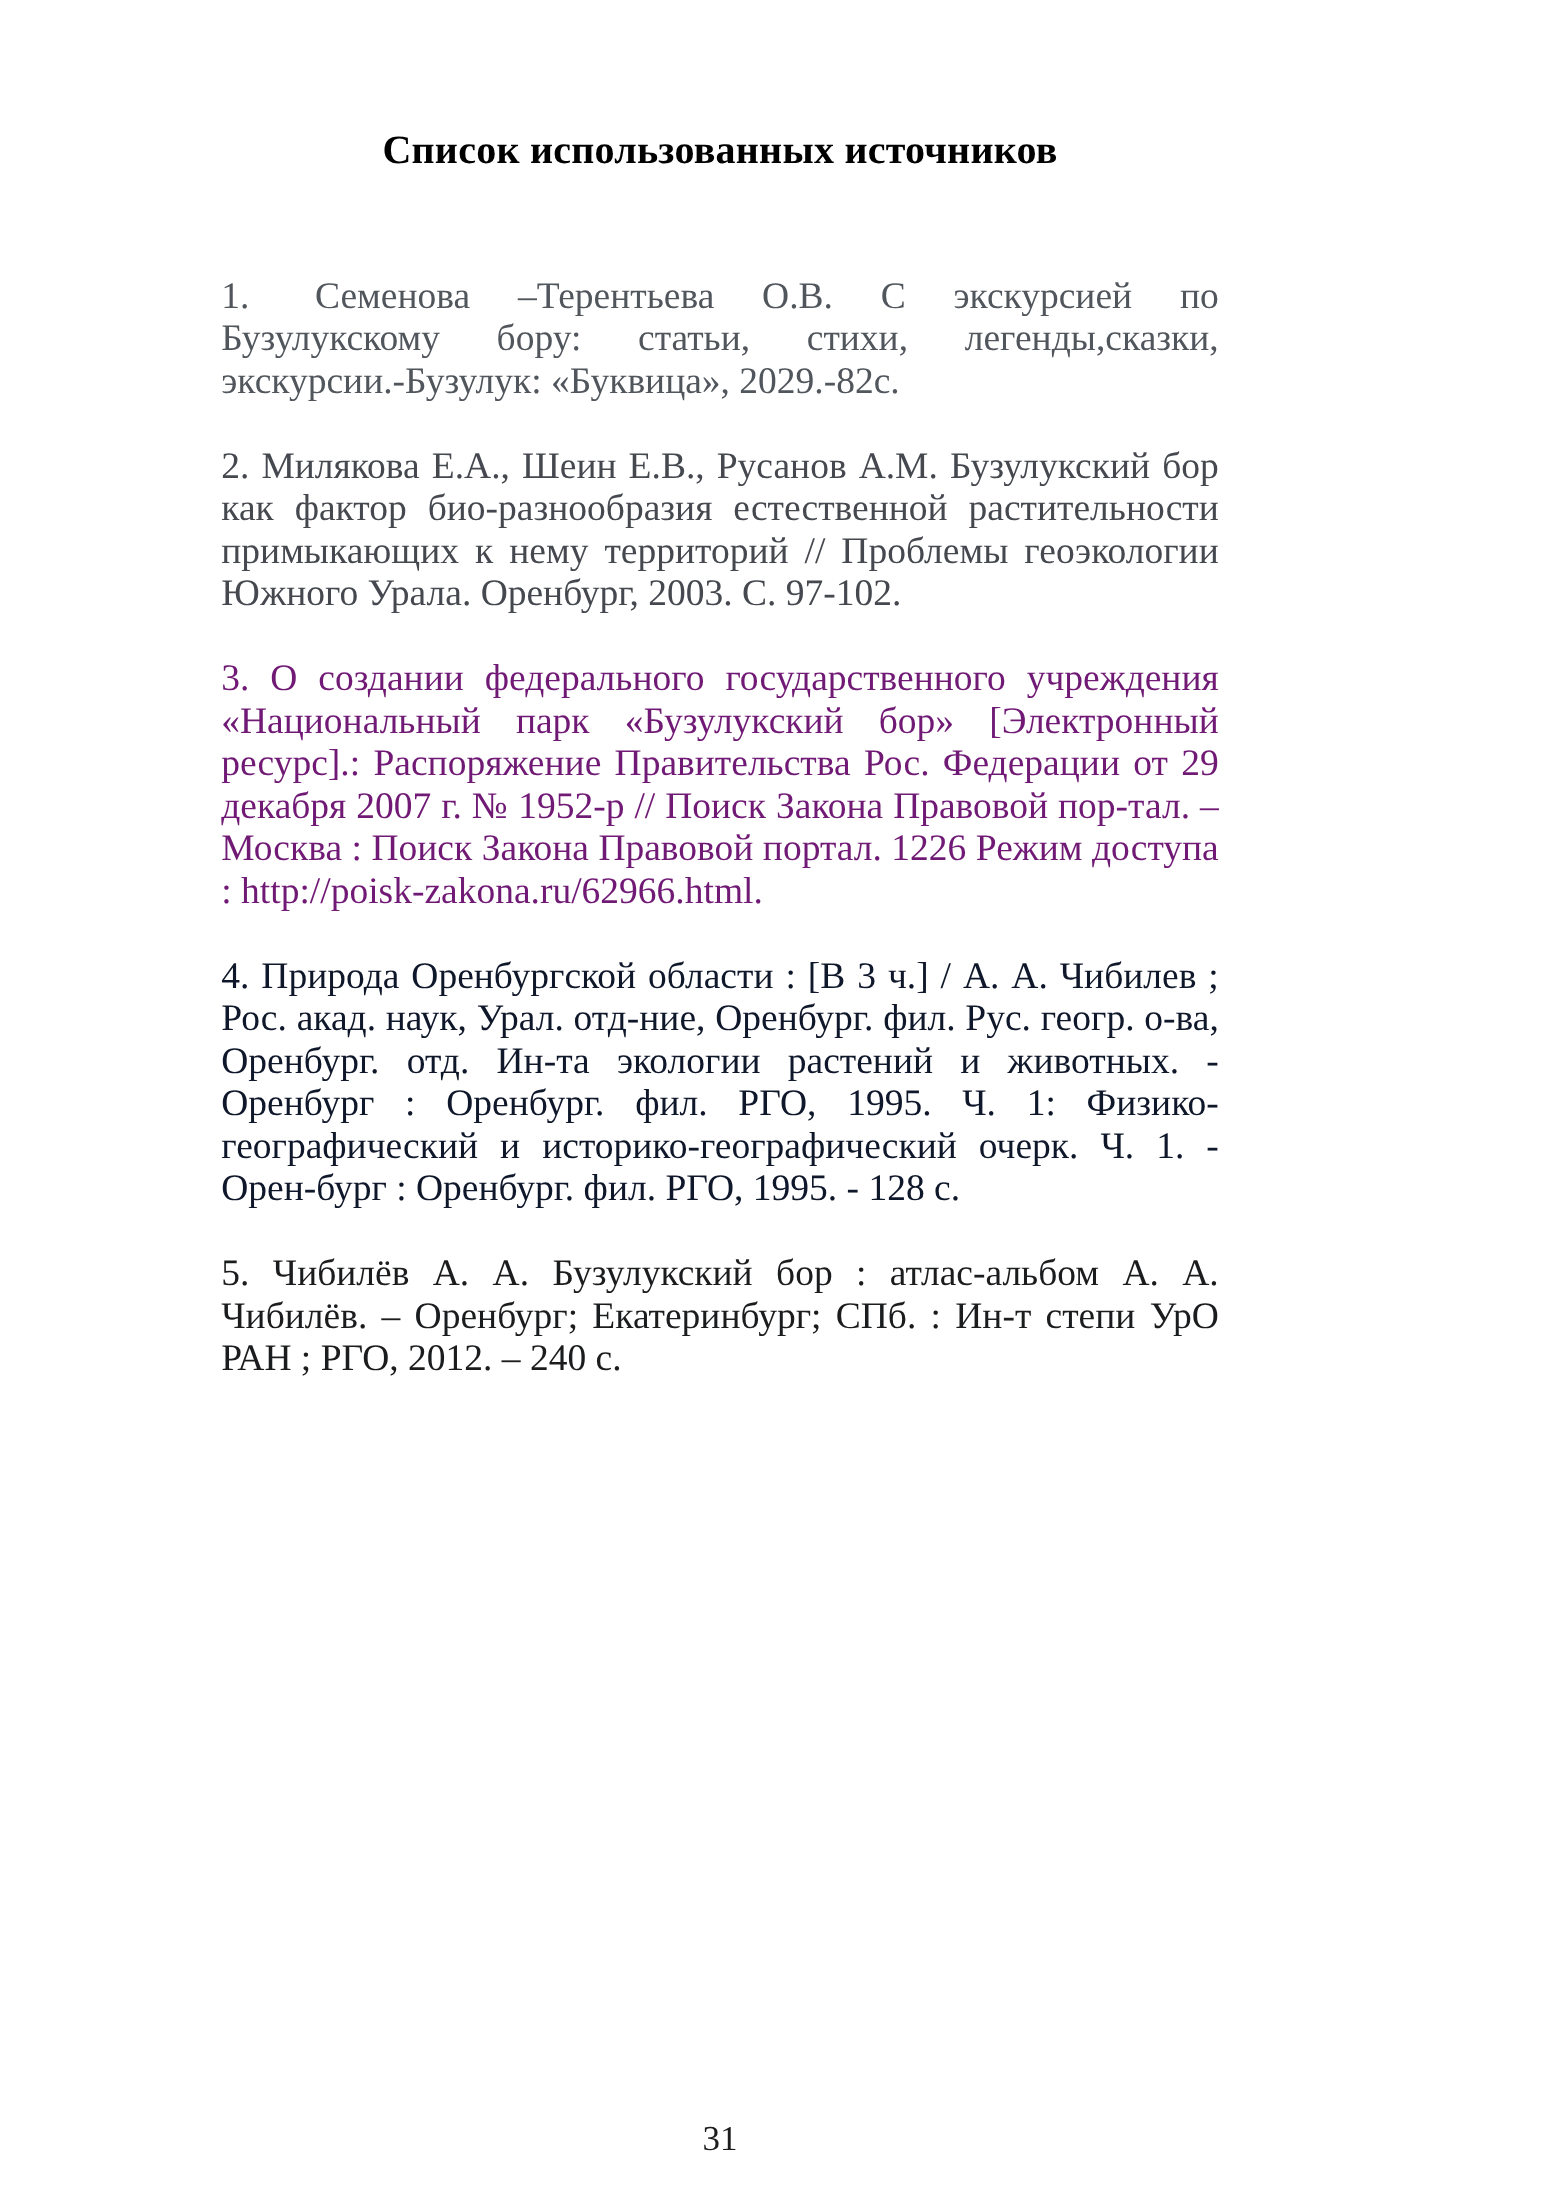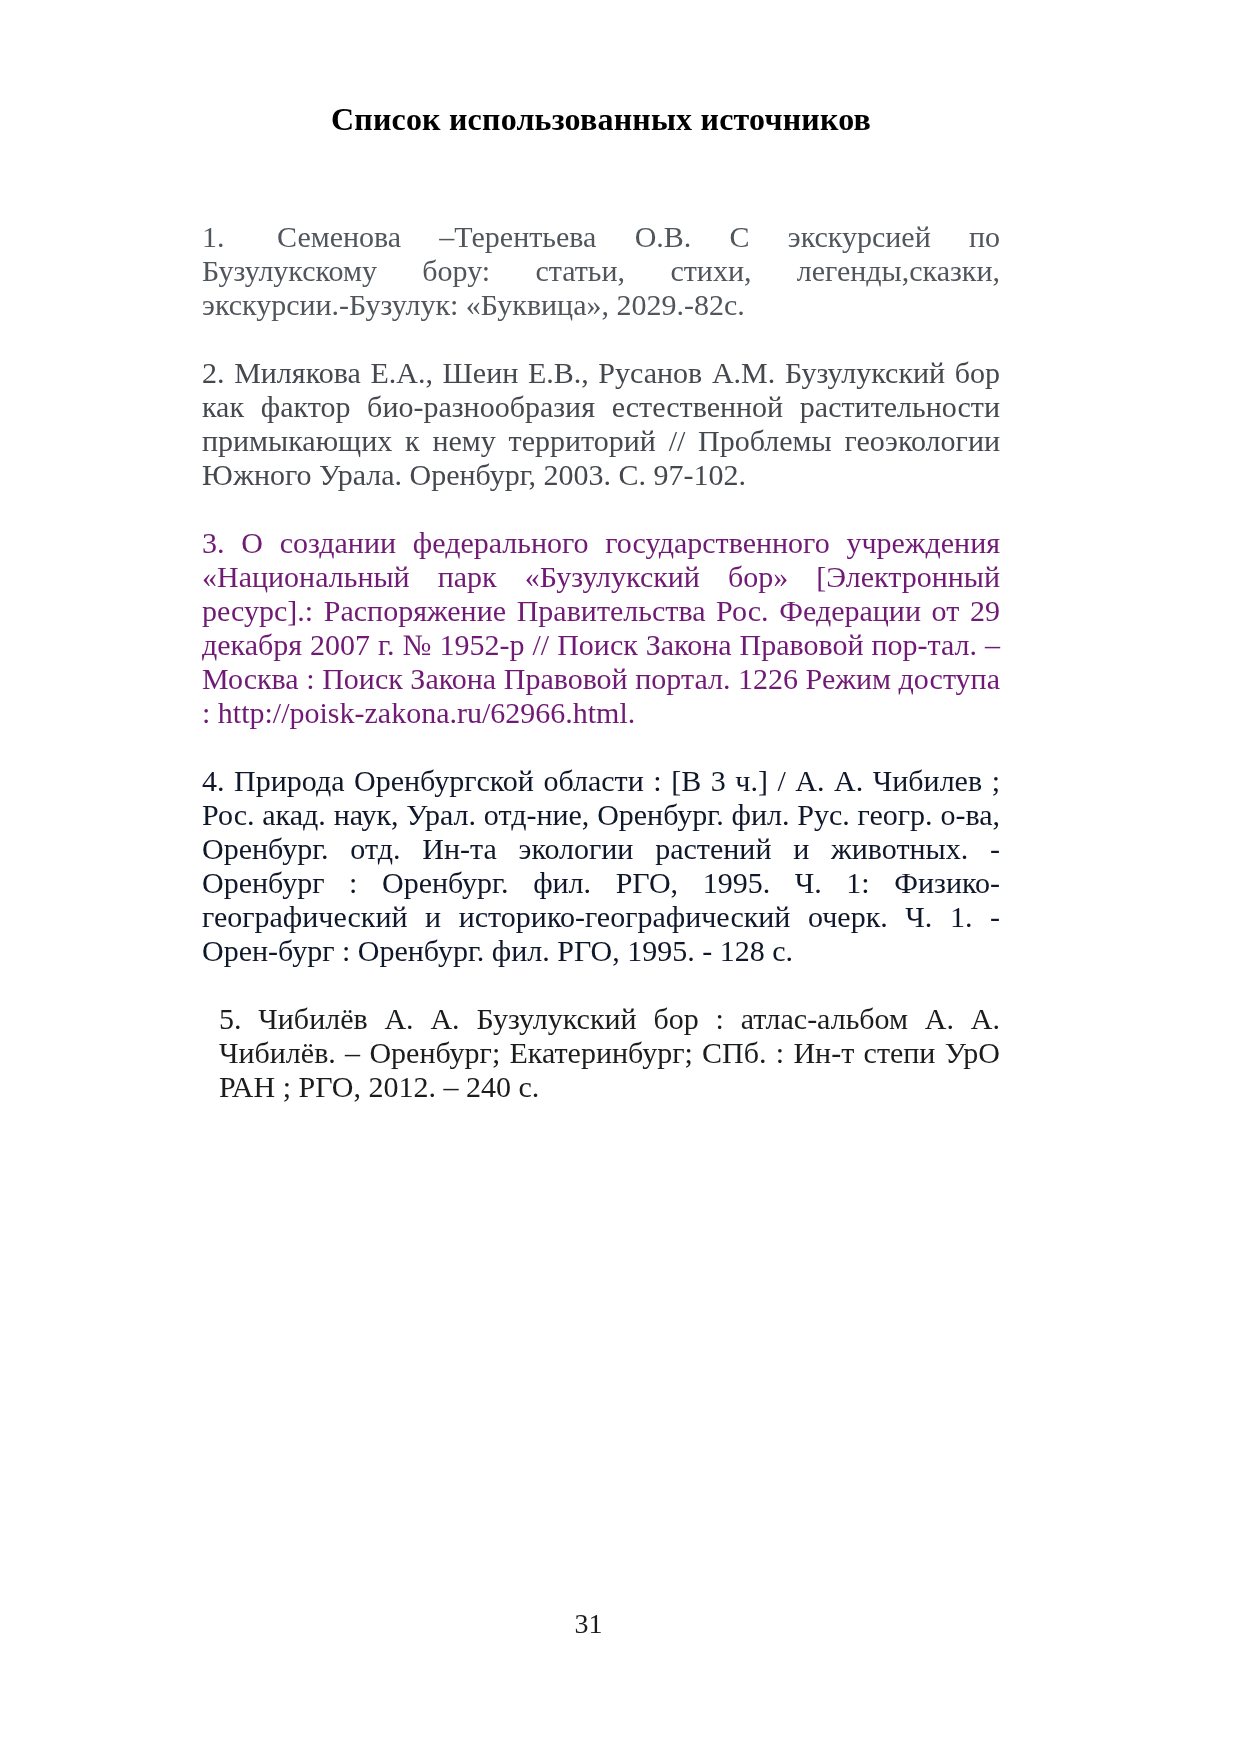--- a/index.html
+++ b/index.html
@@ -7,21 +7,20 @@
     padding: 0;
     background: #ffffff;
   }
   .page {
     position: relative;
     width: 1030px;
     height: 1755px;
     background: #ffffff;
     overflow: hidden;
     font-family: "Liberation Serif", "DejaVu Serif", serif;
-    padding-left: 25px;
   }
   .content {
     padding: 98px 55px 0 177px; 
   }
   .doc-title {
     font-size: 32px;
     line-height: 42px;
     font-weight: bold;
     text-align: center;
     margin: 0 0 80px 0;
@@ -33,21 +32,21 @@
     margin: 0 0 34px 0;
     text-align: justify;
     text-align-last: left;
   }
   .ref-number {
     display: inline-block;
     width: 75px; 
   }
   .footer-pagenum {
     position: absolute;
-    top: 1608px;
+    top: 1696px;
     left: 177px;
     right: 55px;
     text-align: center;
     font-size: 28px;
     line-height: 32px;
   }
 </style>
 </head>
 <body>
 
@@ -57,18 +56,18 @@
     <h1 class="doc-title" style="color: rgb(0, 0, 0);">Список использованных источников</h1>
 
     <p class="ref" style="color: rgb(81, 86, 93);"><span class="ref-number">1.</span><span>Семенова –Терентьева О.В. С экскурсией по Бузулукскому бору: статьи, стихи, легенды,сказки, экскурсии.-Бузулук: «Буквица», 2029.-82с.</span></p>
 
     <p class="ref" style="color: rgb(69, 73, 79);"><span>2. Милякова Е.А., Шеин Е.В., Русанов А.М. Бузулукский бор как фактор био-разнообразия естественной растительности примыкающих к нему территорий // Проблемы геоэкологии Южного Урала. Оренбург, 2003. С. 97-102.</span></p>
 
     <p class="ref" style="color: #701a75;"><span>3. О создании федерального государственного учреждения «Национальный парк «Бузулукский бор» [Электронный ресурс].: Распоряжение Правительства Рос. Федерации от 29 декабря 2007 г. № 1952-р // Поиск Закона Правовой пор-тал. – Москва : Поиск Закона Правовой портал. 1226 Режим доступа : http://poisk-zakona.ru/62966.html.</span></p>
 
     <p class="ref" style="color: #0f172a;"><span>4. Природа Оренбургской области : [В 3 ч.] / А. А. Чибилев ; Рос. акад. наук, Урал. отд-ние, Оренбург. фил. Рус. геогр. о-ва, Оренбург. отд. Ин-та экологии растений и животных. - Оренбург : Оренбург. фил. РГО, 1995. Ч. 1: Физико-географический и историко-географический очерк. Ч. 1. - Орен-бург : Оренбург. фил. РГО, 1995. - 128 с.</span></p>
 
-    <p class="ref" style="color: rgb(27, 28, 30); margin-left: 17px;"><span>5. Чибилёв А. А. Бузулукский бор : атлас-альбом А. А. Чибилёв. – Оренбург; Екатеринбург; СПб. : Ин-т степи УрО РАН ; РГО, 2012. – 240 с.</span></p>
+    <p class="ref" style="color: rgb(27, 28, 30);"><span>5. Чибилёв А. А. Бузулукский бор : атлас-альбом А. А. Чибилёв. – Оренбург; Екатеринбург; СПб. : Ин-т степи УрО РАН ; РГО, 2012. – 240 с.</span></p>
 
   </div>
 
   <div class="footer-pagenum" style="color: rgb(28, 28, 28);">31</div>
 </div>
 
 </body></html>

